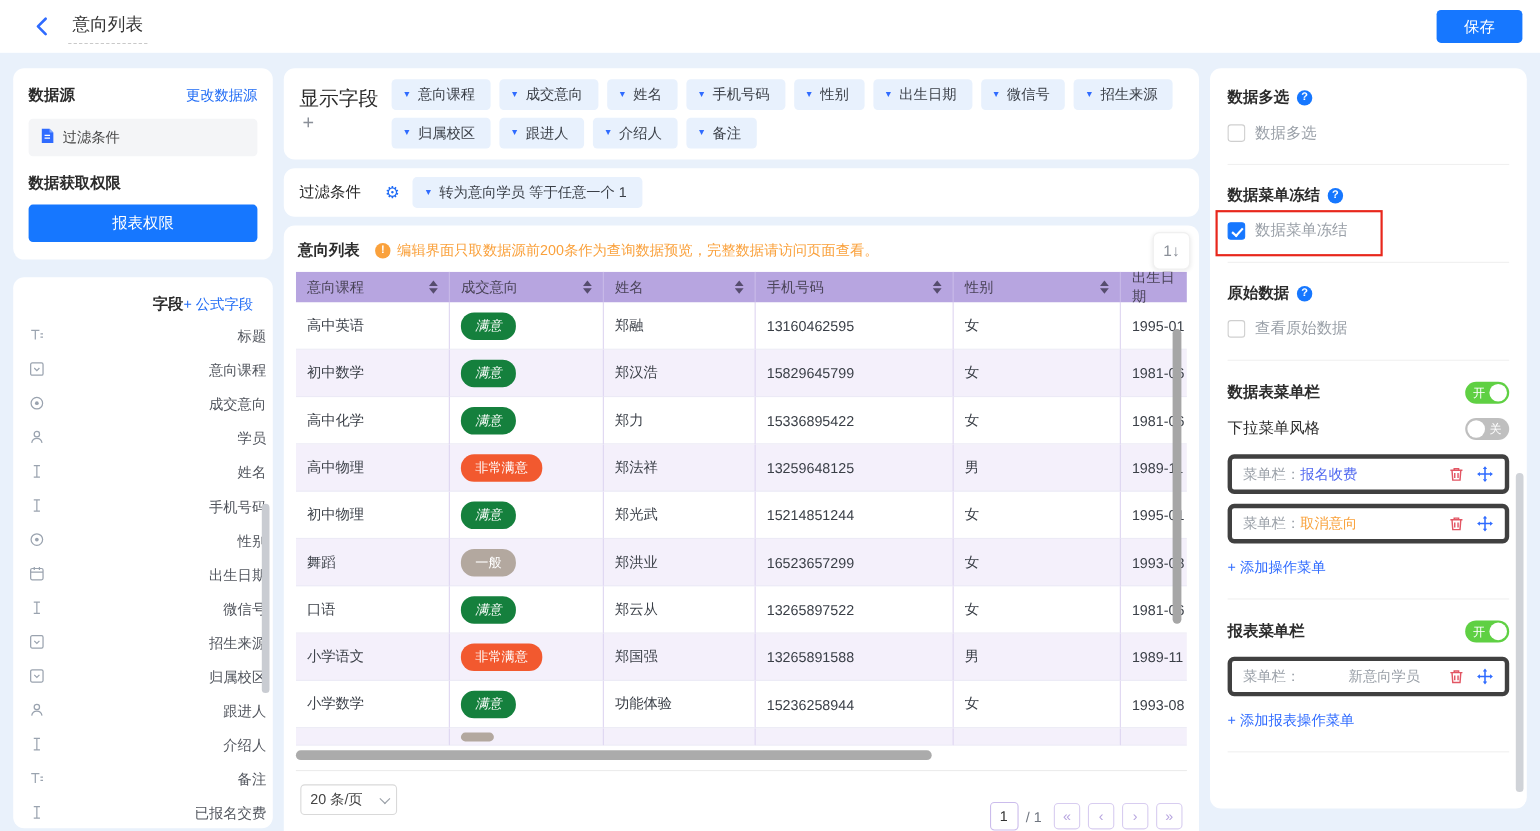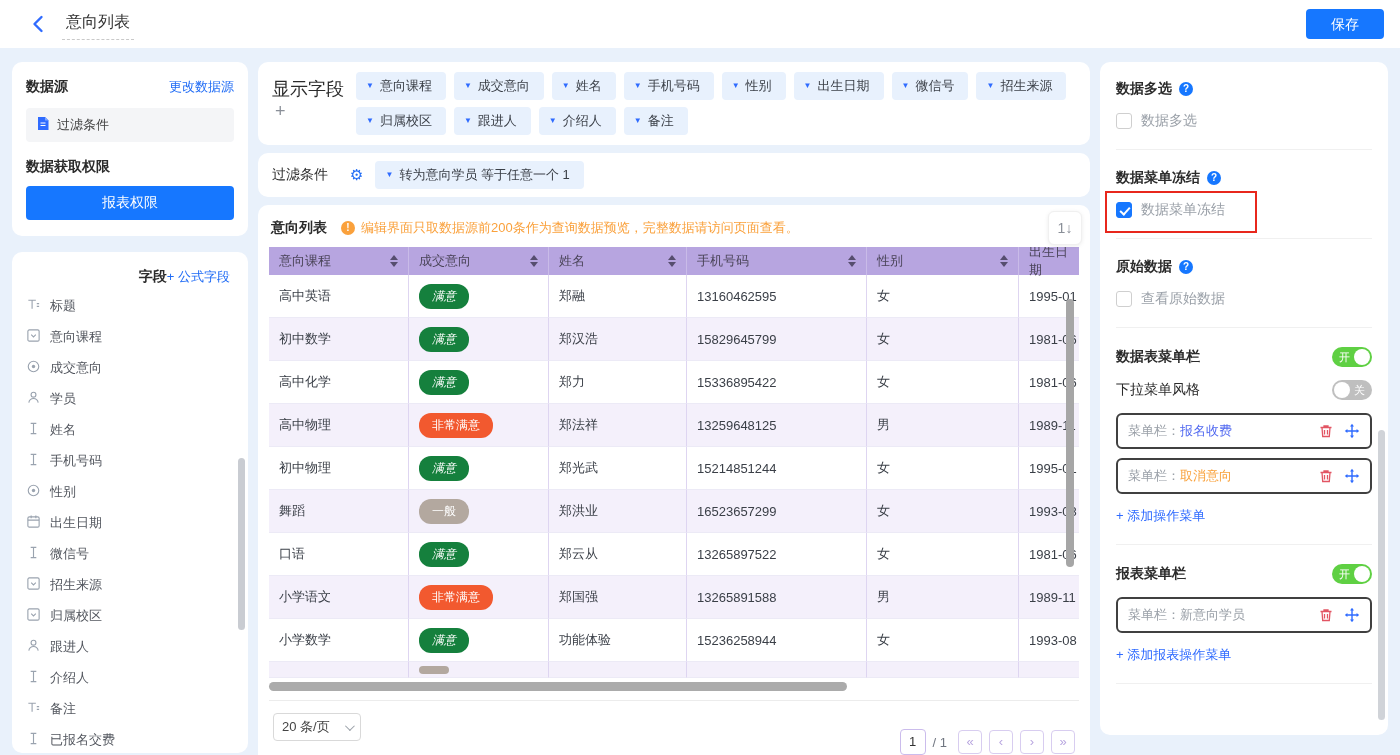--- a/index.html
+++ b/index.html
@@ -19,21 +19,21 @@
   .ds-card { padding:16px 14px; }
   .ds-head { display:flex; justify-content:space-between; align-items:center; margin-bottom:12px; }
   .ds-title, .sec-title { font-size:14px; font-weight:bold; color:#2b2b2b; }
   .link { color:#1f6bf5; font-size:13px; cursor:pointer; }
   .ds-item { display:flex; align-items:center; gap:7px; background:#f4f5f7; border-radius:4px; padding:8px 10px; color:#444; }
   .ds-perm-title { font-size:14px; font-weight:bold; margin:16px 0 10px 0; color:#2b2b2b; }
   .perm-btn { width:100%; height:34px; background:#1677ff; color:#fff; border:none; border-radius:4px; font-size:14px; cursor:pointer; }
 
   .fields-card { margin-top:16px; height:501px; padding:16px 6px 10px 14px; position:relative; overflow:hidden; }
   .fields-head { display:flex; justify-content:flex-end; align-items:center; padding-right:12px; margin-bottom:4px; }
-  .field-item { display:flex; align-items:center; gap:9px; height:31px; color:#52565e; cursor:grab; }
+  .field-item { display:flex; align-items:center; gap:9px; height:31px; color:#52565e; cursor:grab;justify-content:space-between; }
   .field-item svg { flex:0 0 auto; }
   .v-scroll { position:absolute; border-radius:4px; background:#c9ccd2; }
   .fields-scroll { right:3px; top:206px; width:7px; height:172px; }
 
   
   .center-col { position:absolute; left:258px; top:62px; width:832px; }
   .display-card { padding:10px 14px; display:flex; gap:10px; }
   .display-label { flex:0 0 74px; padding-top:5px; font-size:18px; color:#2b2b2b; }
   .display-label .plus { color:#8a8f98; margin-left:3px; cursor:pointer; }
   .chips { display:flex; flex-wrap:wrap; gap:7px 8px; }
@@ -95,26 +95,26 @@
   .toggle-row { display:flex; align-items:center; justify-content:space-between; margin-bottom:13px; }
   .toggle-row .t-label { font-size:14px; color:#2b2b2b; }
   .toggle-row .t-label.bold { font-weight:bold; }
   .toggle { width:40px; height:20px; border-radius:10px; position:relative; cursor:pointer; color:#fff; font-size:11px; }
   .toggle.on { background:#5fd043; }
   .toggle.on .knob { position:absolute; right:2px; top:2px; width:16px; height:16px; background:#fff; border-radius:50%; }
   .toggle.on .t-text { position:absolute; left:7px; top:3px; }
   .toggle.off { background:#bfbfbf; }
   .toggle.off .knob { position:absolute; left:2px; top:2px; width:16px; height:16px; background:#fff; border-radius:50%; }
   .toggle.off .t-text { position:absolute; right:7px; top:3px; }
-  .menu-box { border:2px solid #404040; border-radius:6px; height:36px; display:flex; align-items:center; padding:0 10px; margin-bottom:9px; background:#fff; }
+  .menu-box { border:4px solid #404040; border-radius:6px; height:36px; display:flex; align-items:center; padding:0 10px; margin-bottom:9px; background:#fff; }
   .menu-label { color:#9aa0a8; font-size:13px; }
   .menu-value { font-size:13px; }
   .menu-value[data-tone="blue"]{ color:#5068f0; }
   .menu-value[data-tone="orange"]{ color:#f9a23c; }
-  .menu-value[data-tone="gray"]{ color:#9aa0a8; }
+  .menu-value[data-tone="gray"]{ color:#9aa0a8;margin-left:44px; }
   .menu-icons { margin-left:auto; display:flex; align-items:center; gap:10px; }
   .icon-btn { width:16px; height:16px; cursor:pointer; }
   .add-link { color:#2f6bff; font-size:13px; margin-top:4px; display:inline-block; cursor:pointer; }
   .right-scroll { right:3px; top:368px; width:7px; height:290px; background:#d0d3d8; }
 </style>
 </head>
 <body>
 
 <div class="topbar">
   <span class="back-btn">

